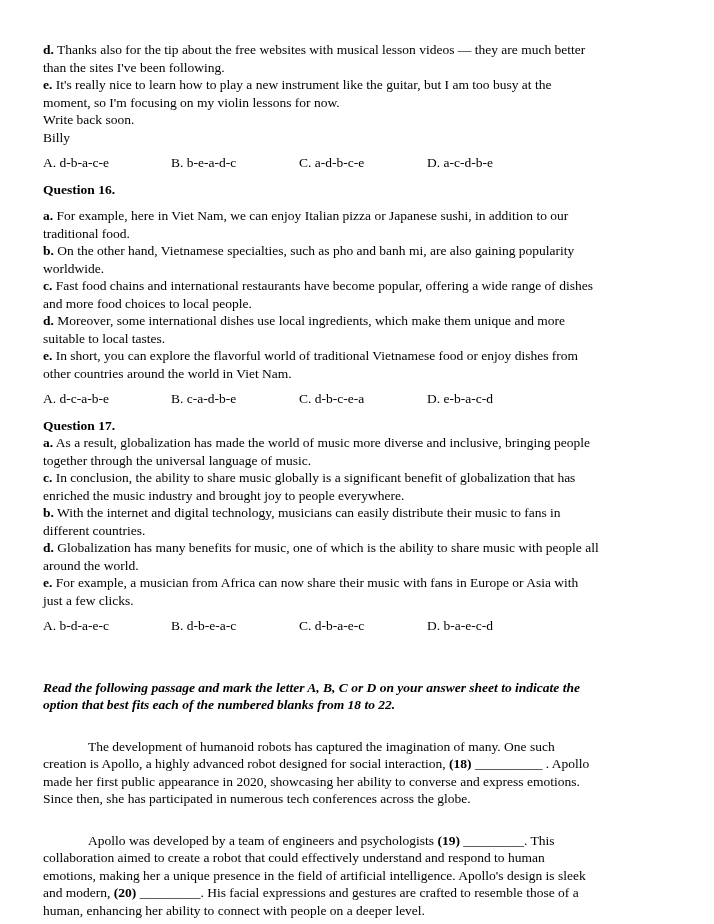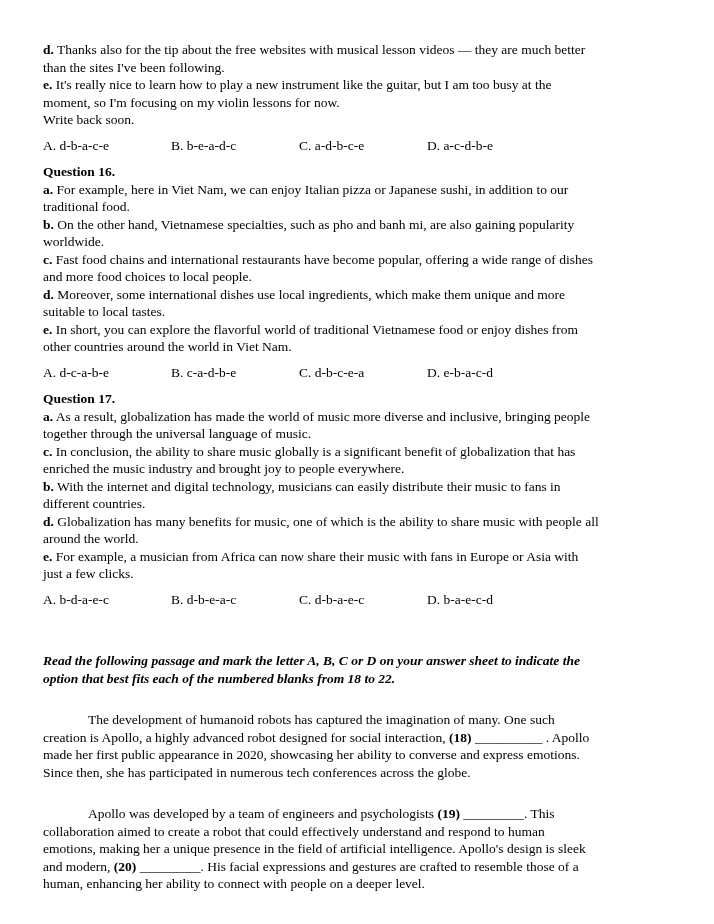--- a/index.html
+++ b/index.html
@@ -36,20 +36,21 @@
   }
   .options .opt:last-child {
     width: auto;
     flex: 1 1 auto;
   }
   .q-heading {
     font-weight: bold;
     margin-top: 9px;
   }
   .q-heading.gap-after {
+    margin-bottom: 9px;
   }
   .instruction {
     font-weight: bold;
     font-style: italic;
     margin-top: 44px;
   }
   .passage-p {
     text-indent: 45px;
     margin-top: 24px;
   }
@@ -57,20 +58,21 @@
 </style>
 </head>
 <body>
 
 <div class="page">
 
   <section>
     <p class="item"><b>d.</b> <span>Thanks also for the tip about the free websites with musical lesson videos — they are much better than the sites I've been following.</span></p>
     <p class="item"><b>e.</b> <span>It's really nice to learn how to play a new instrument like the guitar, but I am too busy at the moment, so I'm focusing on my violin lessons for now.</span></p>
     <p>Write back soon.</p>
+    <p>Billy</p>
 
     <div class="options">
       <span class="opt"><span>A.</span> <span>d-b-a-c-e</span></span>
       <span class="opt"><span>B.</span> <span>b-e-a-d-c</span></span>
       <span class="opt"><span>C.</span> <span>a-d-b-c-e</span></span>
       <span class="opt"><span>D.</span> <span>a-c-d-b-e</span></span>
     </div>
   </section>
 
   <section>

